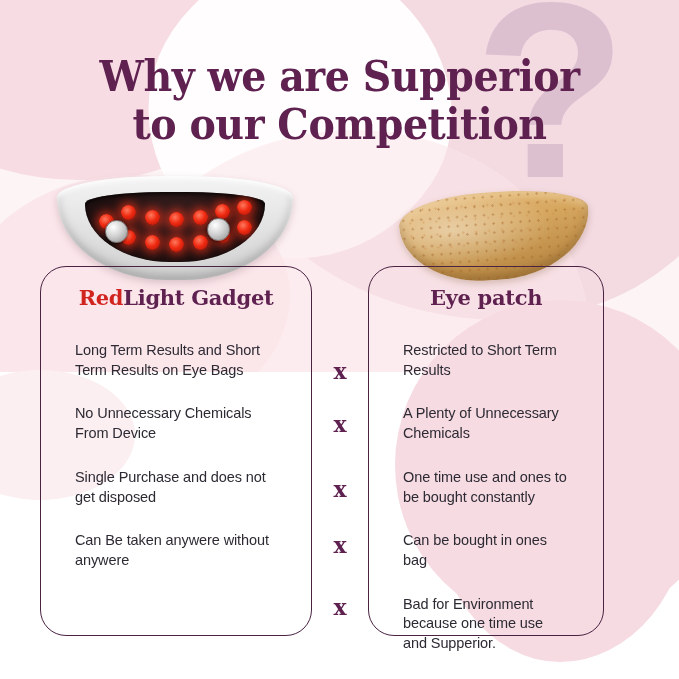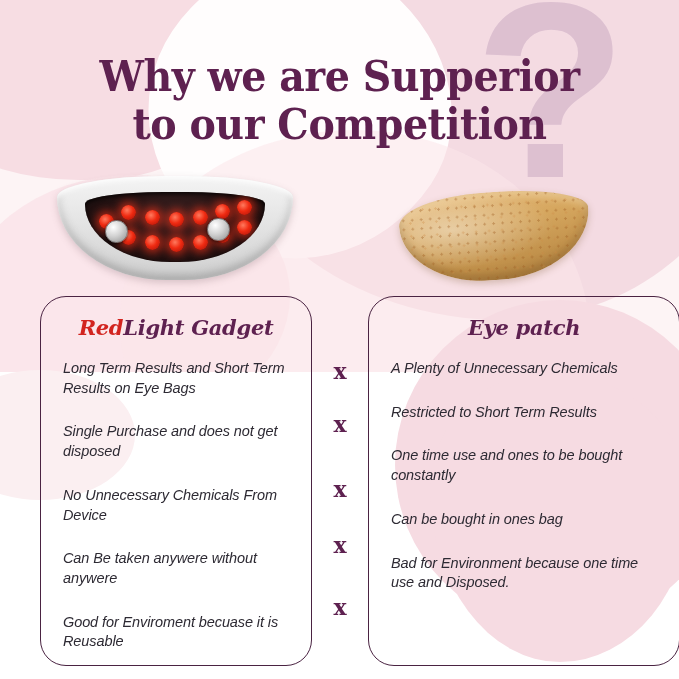--- a/index.html
+++ b/index.html
@@ -185,30 +185,29 @@
       radial-gradient(rgba(160,95,35,.55) 1px, transparent 1.4px),
       radial-gradient(rgba(205,140,70,.45) 1px, transparent 1.4px);
     background-size: 9px 9px, 13px 13px;
     background-position: 0 0, 5px 6px;
     opacity: .75;
   }
 
   
   .card {
     position: absolute;
-    top: 296px;
+    top: 266px;
     height: 370px;
     border: 1.4px solid #4a2342;
     border-radius: 26px;
     background: transparent;
     box-sizing: border-box;
-    font-style: italic;
   }
   .card-left  { left: 40px;  width: 272px; }
-  .card-right { left: 368px; width: 312px; }
+  .card-right { left: 368px; width: 236px; }
 
   .card-title {
     position: absolute;
     left: 0; right: 0;
     top: 18px;
     text-align: center;
     font-family: "DejaVu Serif", serif;
     font-weight: 700;
     font-size: 21px;
     letter-spacing: -0.3px;
@@ -218,21 +217,21 @@
   .brand-red { color: #d2241f; }
   .brand-dark { color: #5e2150; }
 
   .feature-list {
     position: absolute;
     left: 0; right: 0;
     top: 58px;
     padding: 0 18px;
     box-sizing: border-box;
     list-style: none;
-    margin: 4px;
+    margin: 16px;
   }
   .feature-item {
     font-family: "Liberation Sans", sans-serif;
     font-size: 14.5px;
     line-height: 1.36;
     color: #2d2a33;
     margin: 0 0 24px 0;
     letter-spacing: -0.1px;
   }
   .feature-item:last-child { margin-bottom: 0; }
@@ -310,39 +309,38 @@
       <div class="patch-speckles"></div>
     </div>
   </div>
 
   <div class="card card-left">
     <div class="card-title">
       <span class="brand-red">Red</span><span class="brand-dark">Light Gadget</span>
     </div>
     <ul class="feature-list">
       <li class="feature-item">Long Term Results and Short Term Results on Eye Bags</li>
+      <li class="feature-item">No Unnecessary Chemicals From Device</li>
       <li class="feature-item">Single Purchase and does not get disposed</li>
-      <li class="feature-item">No Unnecessary Chemicals From Device</li>
       <li class="feature-item">Can Be taken anywere without anywere</li>
-      <li class="feature-item">Good for Enviroment becuase it is Reusable</li>
     </ul>
   </div>
 
   <div class="x-column">
     <div class="x-mark x0">x</div>
     <div class="x-mark x1">x</div>
     <div class="x-mark x2">x</div>
     <div class="x-mark x3">x</div>
     <div class="x-mark x4">x</div>
   </div>
 
   <div class="card card-right">
     <div class="card-title">Eye patch</div>
     <ul class="feature-list">
+      <li class="feature-item">Restricted to Short Term Results</li>
       <li class="feature-item">A Plenty of Unnecessary Chemicals</li>
-      <li class="feature-item">Restricted to Short Term Results</li>
       <li class="feature-item">One time use and ones to be bought constantly</li>
       <li class="feature-item">Can be bought in ones bag</li>
-      <li class="feature-item">Bad for Environment because one time use and Disposed.</li>
+      <li class="feature-item">Bad for Environment because one time use and Supperior.</li>
     </ul>
   </div>
 
 </div>
 
 </body></html>

